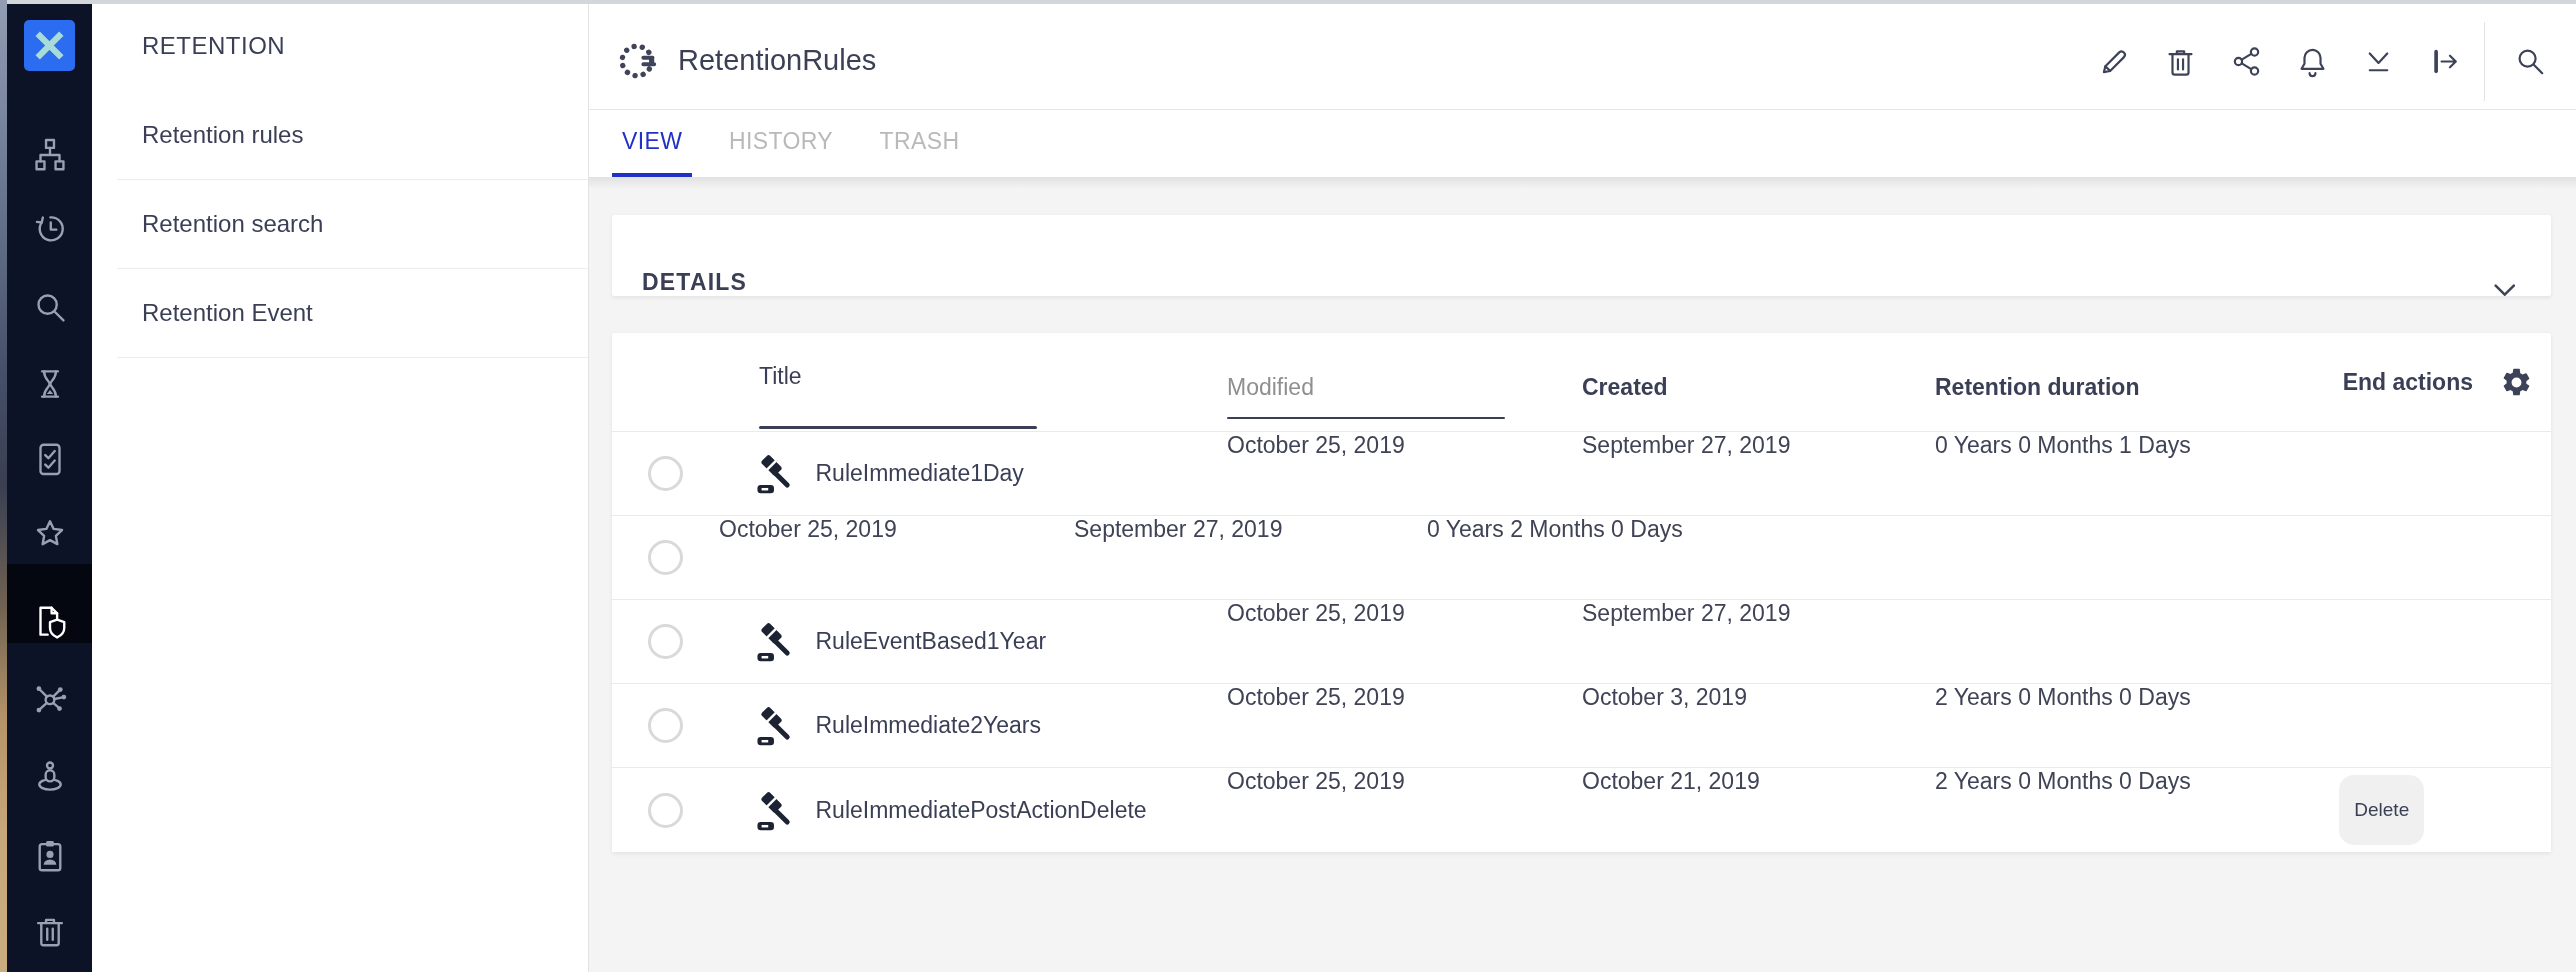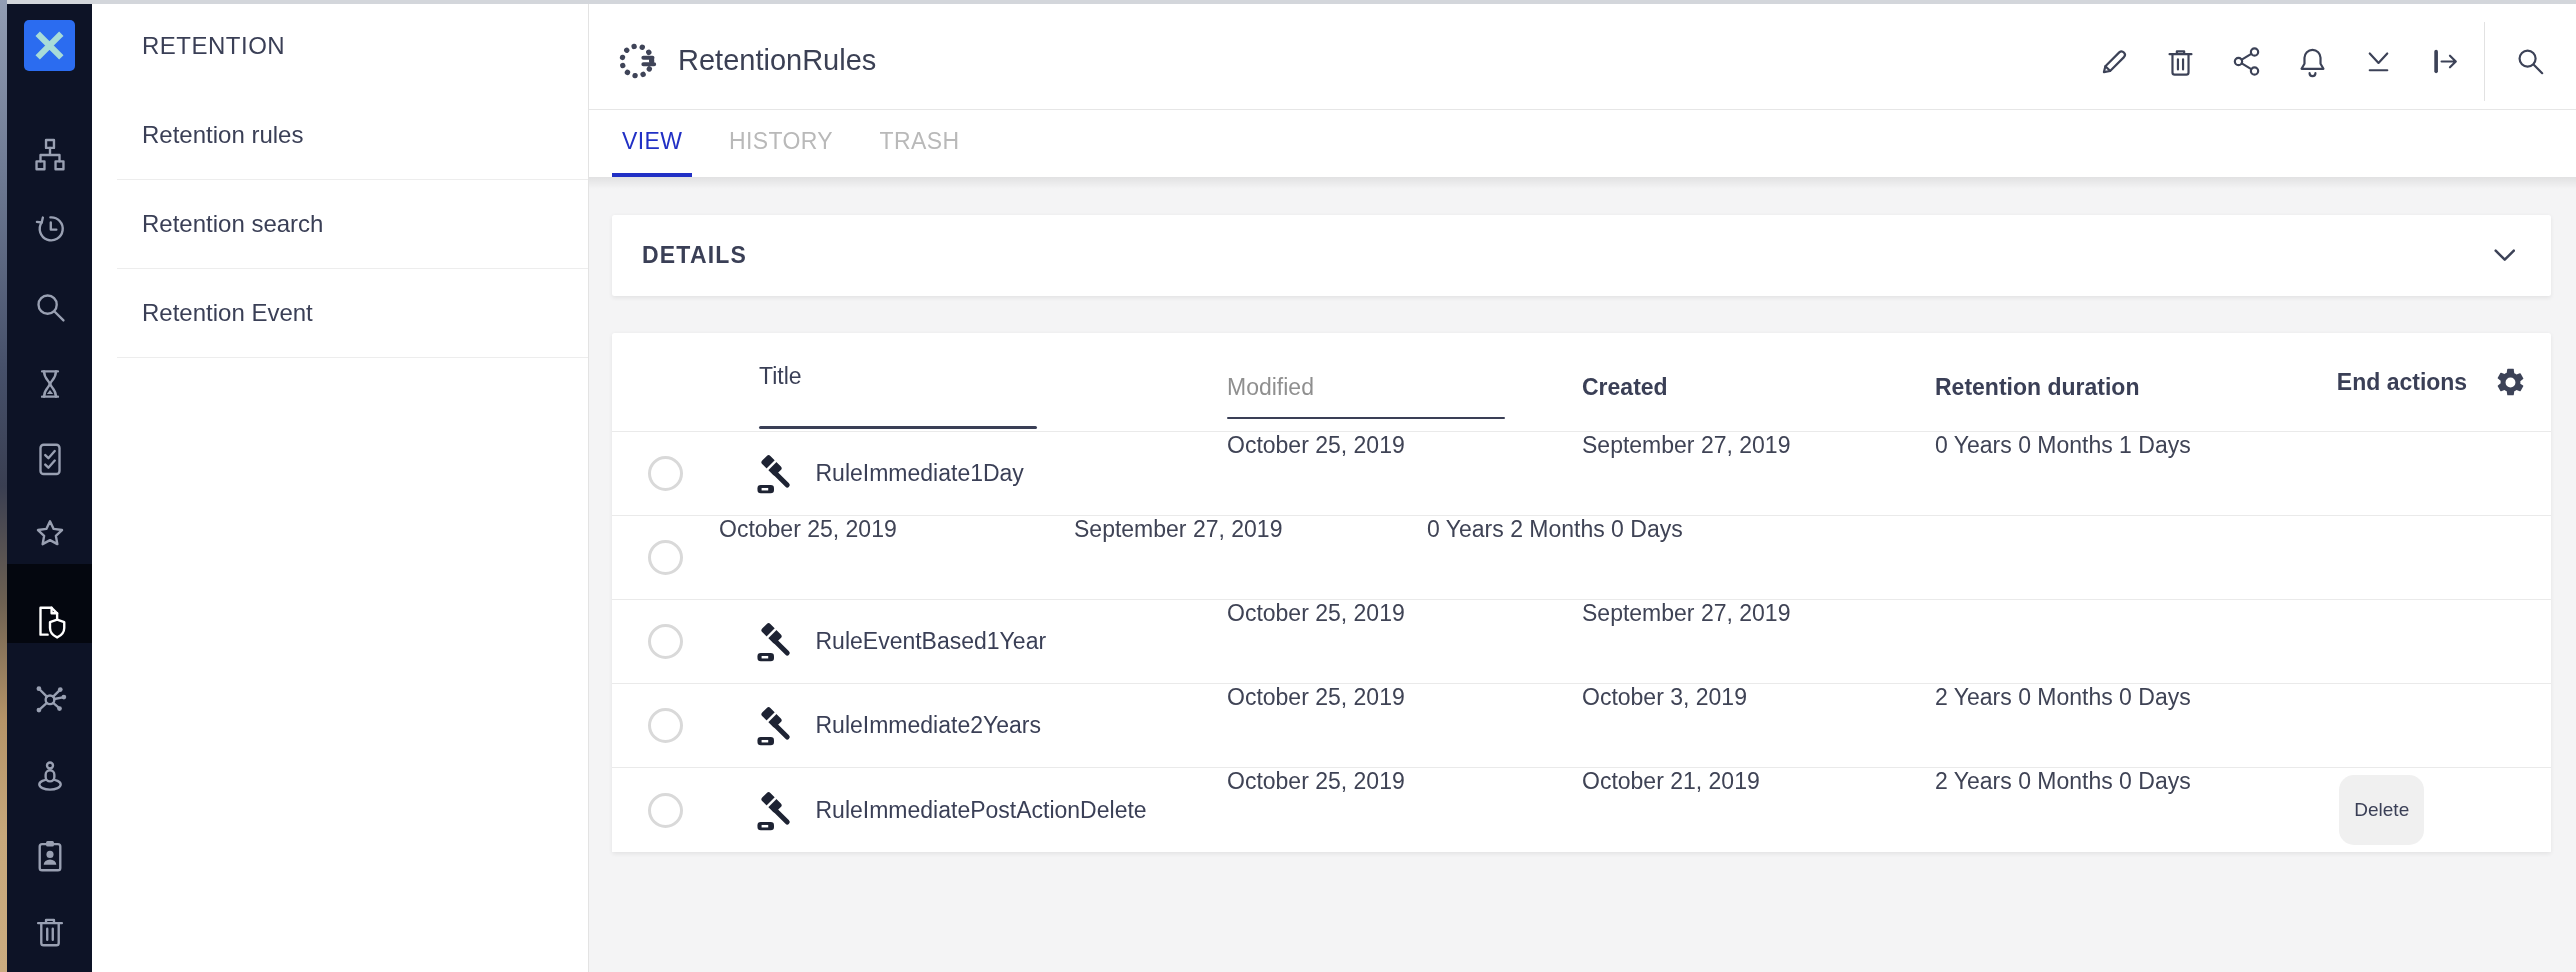--- a/index.html
+++ b/index.html
@@ -38,21 +38,21 @@
   .search-zone { width:91px; display:flex; justify-content:center; }
   
   .tab-bar { height:68px; background:#fff; display:flex; padding-left:23px; }
   .tab { height:68px; display:flex; align-items:center; padding:0 10px; margin-right:26.5px; font-size:23px; letter-spacing:0.4px; color:#b9b9b9; border-bottom:5px solid transparent; cursor:pointer; }
   .tab.active { color:#2130c5; border-bottom-color:#2130c5; }
   
   .content { position:absolute; top:165px; left:0; width:1987px; height:807px; background:#f4f4f5; }
   .content::before { content:''; position:absolute; top:0; left:0; right:0; height:11.6px;
     background:linear-gradient(180deg, rgba(0,0,0,0.08), rgba(0,0,0,0)); pointer-events:none; }
   .details-card { margin:38px 25px 0 23px; height:81px; background:#fff; border-radius:2.5px;
-    box-shadow:0 1.7px 4.1px rgba(0,0,0,0.07); display:flex; align-items:center; justify-content:space-between;
+    box-shadow:0 1.7px 4.1px rgba(0,0,0,0.07); display:flex; align-items:flex-end; justify-content:space-between;
     padding:0 36px 0 30px; cursor:pointer; }
   .details-card .lbl { font-size:23px; font-weight:bold; letter-spacing:1.2px; color:#3a3f56; }
   .results-row { margin:33px 38px 0 26.5px; height:36px; display:flex; align-items:center; justify-content:space-between; }
   .results-row .count { font-size:24px; color:#919191; }
   .results-icons { display:flex; align-items:center; gap:18px; }
   .table-card { margin:37px 25px 0 23px; background:#fff; border-radius:2.5px; box-shadow:0 1.7px 4.1px rgba(0,0,0,0.07); }
   .thead { position:relative; height:99px; display:flex; border-bottom:0.8px solid #eaeaea; }
   .trow { height:84px; display:flex; border-bottom:0.8px solid #eaeaea; background:#fff; }
   .trow:last-child { border-bottom:none; }
   .col-radio { width:107px; display:flex; justify-content:center; align-items:center; }
@@ -62,21 +62,21 @@
   .thead .col-title { align-items:flex-start; }
   .hdr-sort { display:flex; flex-direction:column; }
   .hdr-sort .line { height:2.5px; background:#3a3f56; border-radius:1.7px; }
   .h-title-wrap { margin-left:40px; margin-top:30px; width:278px;gap:24px; }
   .h-title-wrap .line { margin-top:12.4px; }
   .h-title-wrap span { font-size:23px; color:#3a3f56; }
   .h-mod-wrap { margin-top:41px; width:278px; }
   .h-mod-wrap span { font-size:23px; color:#8f8f8f; }
   .h-mod-wrap .line { margin-top:15.7px; }
   .h-plain { margin-top:41px; font-size:23px; font-weight:bold; color:#3a3f56; }
-  .thead .col-actions { justify-content:center; padding-right:18px; gap:27px; align-items:center; }
+  .thead .col-actions { justify-content:flex-end; padding-right:18px; gap:27px; align-items:center; }
   .thead .col-actions .h-plain { margin-top:0; }
   .radio { width:35px; height:35px; border:3.3px solid #d9d9d9; border-radius:50%; background:#fff; cursor:pointer; }
   .gavel { margin-left:35px; width:40px; height:43px; flex:none; }
   .row-title { margin-left:21.5px; font-size:23px; color:#3a3f56; cursor:pointer; }
   .cell-text { font-size:23px; color:#3f4355; }
   .chip { margin-left:8.3px; background:#f0f0f0; border-radius:15px; padding:24px 15px; font-size:19px; color:#3a3f56; }
   .gear-btn { cursor:pointer; display:flex; }
   .chev { width:21.5px; height:12.4px; }
 </style>
 </head>

